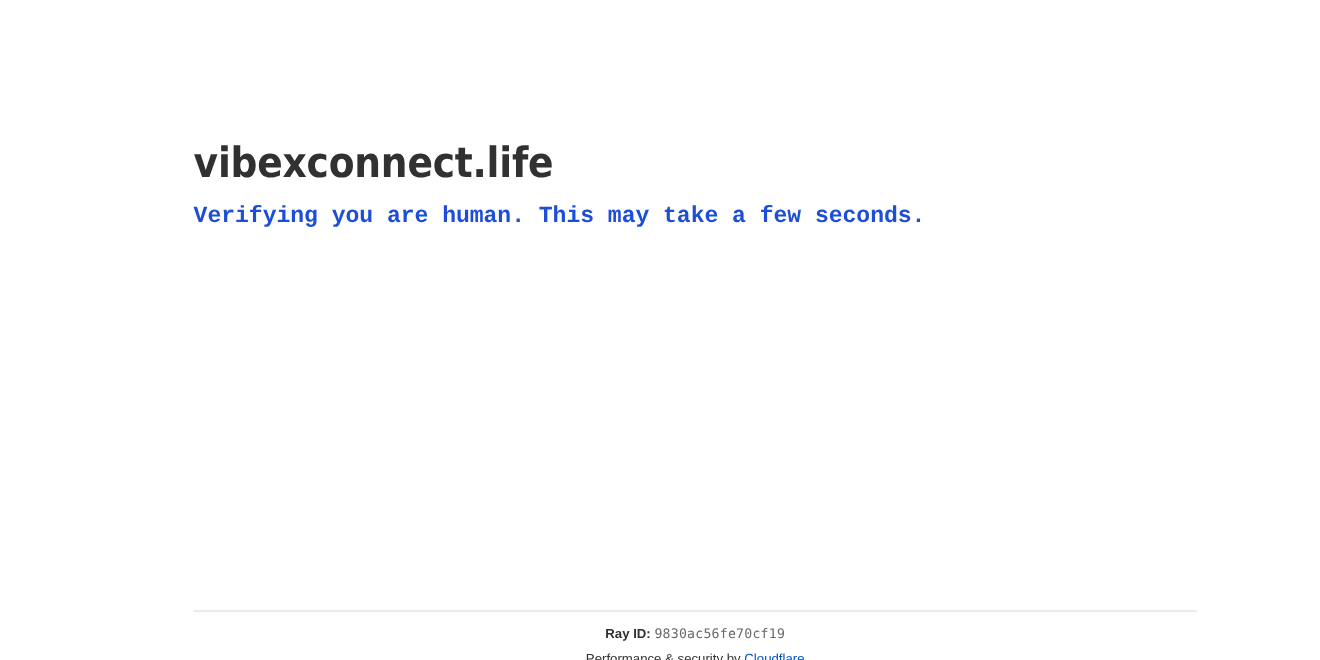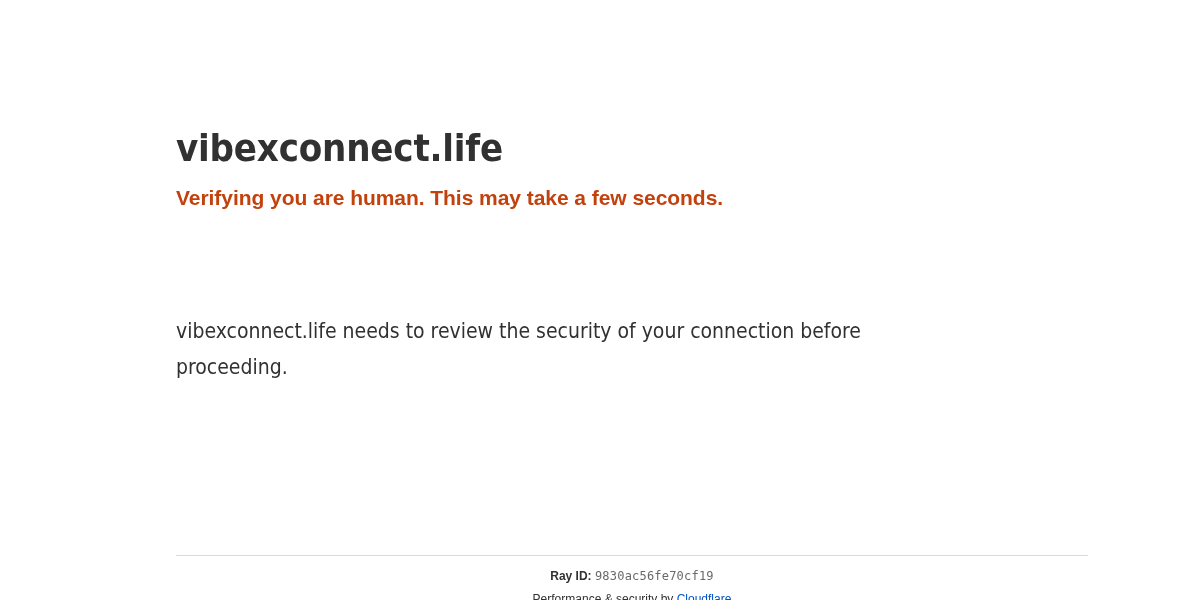--- a/index.html
+++ b/index.html
@@ -45,22 +45,22 @@
     color: #313131;
     font-family: "DejaVu Sans Condensed", "Liberation Sans Narrow", "Liberation Sans", sans-serif;
   }
 
   h2.challenge-title {
     margin: 10px 0 0 0;
     font-size: 21px;
     line-height: 1.4;
     font-weight: 700;
     letter-spacing: -0.05px;
-    color: #c2410c;
-    font-family: Liberation Sans, sans-serif;
+    color: #1d4ed8;
+    font-family: Liberation Mono, monospace;
   }
 
   
   #challenge-stage {
     height: 92px;
     margin-top: 8px;
   }
   #challenge-spinner-slot {
     width: 300px;
     height: 65px;
@@ -127,21 +127,20 @@
     <div class="main-content">
 
       <h1 class="zone-name">vibexconnect.life</h1>
 
       <h2 class="challenge-title">Verifying you are human. This may take a few seconds.</h2>
 
       <div id="challenge-stage">
         <div id="challenge-spinner-slot"></div>
       </div>
 
-      <div class="challenge-body-text">vibexconnect.life needs to review the security of your connection before proceeding.</div>
 
     </div>
   </div>
 
   <div class="footer">
     <div class="footer-line ray-id-line">
       <span class="ray-id-label">Ray ID:</span>
       <span class="ray-id-value">9830ac56fe70cf19</span>
     </div>
     <div class="footer-line footer-attribution">

